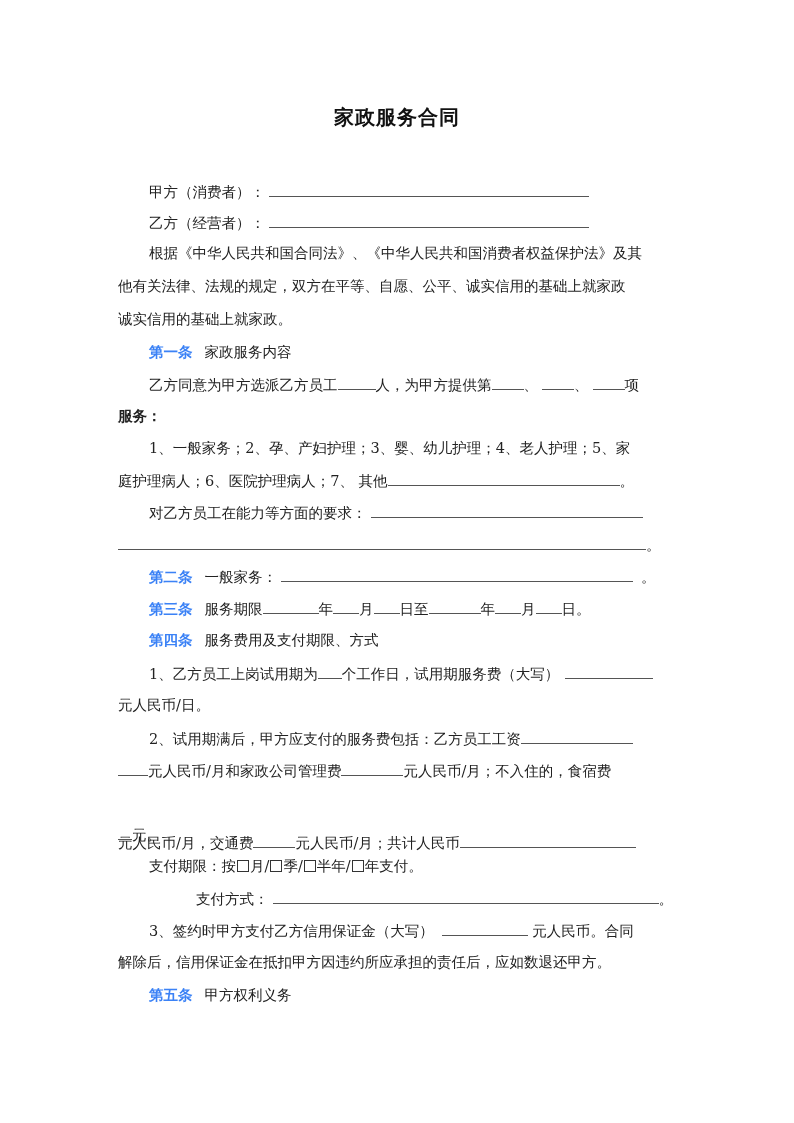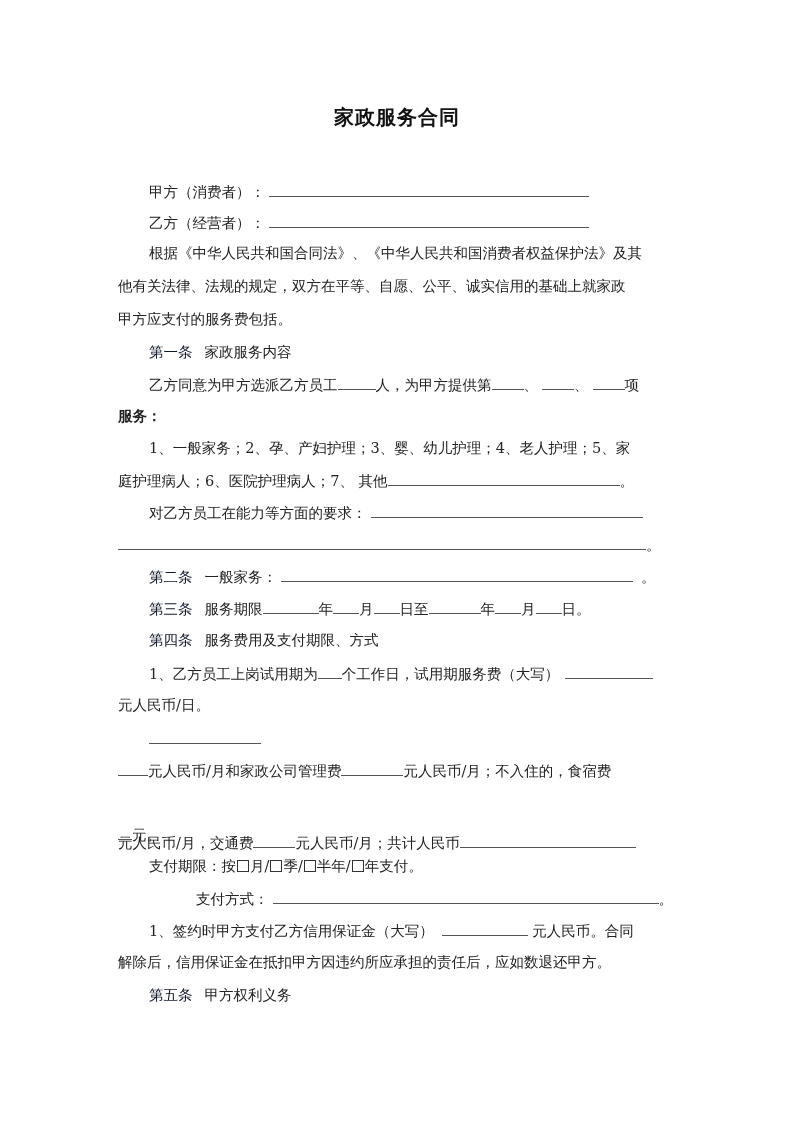--- a/index.html
+++ b/index.html
@@ -41,21 +41,21 @@
       white-space: nowrap;
       color: #222;
     }
     .indent { left: 149px; }
     .blank {
       display: inline-block;
       border-bottom: 1.6px solid #555;
       height: 15px;
       vertical-align: baseline;
     }
-    .bold { font-weight: normal; color: #0f172a; }
+    .bold { font-weight: bold; color: #3b82f6; }
     .sp { display: inline-block; width: 12px; }
     .box {
       display: inline-block;
       width: 10px; height: 10px;
       border: 1px solid #333;
       vertical-align: -1px;
       margin: 0 1px;
     }
   </style>
 </head>
@@ -67,21 +67,21 @@
 
   <div class="line indent" style="top:181px;">
     <span>甲方（消费者）：</span><span class="blank" style="width:320px;margin-left:4px;"></span>
   </div>
   <div class="line indent" style="top:212px;">
     <span>乙方（经营者）：</span><span class="blank" style="width:320px;margin-left:4px;"></span>
   </div>
 
   <div class="line indent" style="top:243px;">根据《中华人民共和国合同法》、《中华人民共和国消费者权益保护法》及其</div>
   <div class="line" style="top:276px;">他有关法律、法规的规定，双方在平等、自愿、公平、诚实信用的基础上就家政</div>
-  <div class="line" style="top:309px;">甲方应支付的服务费包括。</div>
+  <div class="line" style="top:309px;">诚实信用的基础上就家政。</div>
 
   <div class="line indent" style="top:342px;">
     <span class="bold">第一条</span><span class="sp"></span><span>家政服务内容</span>
   </div>
   <div class="line indent" style="top:374px;">
     <span>乙方同意为甲方选派乙方员工</span><span class="blank" style="width:38px;"></span><span>人，为甲方提供第</span><span class="blank" style="width:32px;"></span><span>、</span><span class="blank" style="width:32px;margin-left:4px;"></span><span>、</span><span class="blank" style="width:32px;margin-left:4px;"></span><span>项</span>
   </div>
   <div class="line" style="top:406px;font-weight:bold;">服务：</div>
   <div class="line indent" style="top:438px;">1、一般家务；2、孕、产妇护理；3、婴、幼儿护理；4、老人护理；5、家</div>
   <div class="line" style="top:470px;">
@@ -104,40 +104,40 @@
 
   <div class="line indent" style="top:630px;">
     <span class="bold">第四条</span><span class="sp"></span><span>服务费用及支付期限、方式</span>
   </div>
   <div class="line indent" style="top:663px;">
     <span>1、乙方员工上岗试用期为</span><span class="blank" style="width:24px;"></span><span>个工作日，试用期服务费（大写）</span><span class="blank" style="width:88px;margin-left:6px;"></span>
   </div>
   <div class="line" style="top:695px;">元人民币/日。</div>
 
   <div class="line indent" style="top:728px;">
-    <span class="blank" style="width:112px;"></span>
+    <span>2、试用期满后，甲方应支付的服务费包括：乙方员工工资</span><span class="blank" style="width:112px;"></span>
   </div>
   <div class="line" style="top:760px;">
     <span class="blank" style="width:30px;"></span><span>元人民币/月和家政公司管理费</span><span class="blank" style="width:62px;"></span><span>元人民币/月；不入住的，食宿费</span>
   </div>
   <div class="line" style="top:832px;">
     <span>元人民币/月，交通费</span><span class="blank" style="width:42px;"></span><span>元人民币/月；共计人民币</span><span class="blank" style="width:176px;"></span>
   </div>
   <div class="line" style="top:824px;">
     <span class="blank" style="width:14px;"></span><span>元。</span>
   </div>
 
   <div class="line indent" style="top:856px;">
     <span>支付期限：按</span><span class="box"></span><span>月/</span><span class="box"></span><span>季/</span><span class="box"></span><span>半年/</span><span class="box"></span><span>年支付。</span>
   </div>
   <div class="line indent" style="top:888px;margin-left:47px;">
     <span>支付方式：</span><span class="blank" style="width:386px;margin-left:4px;"></span><span>。</span>
   </div>
   <div class="line indent" style="top:920px;">
-    <span>1、签约时甲方支付乙方信用保证金（大写）</span><span class="blank" style="width:86px;margin-left:8px;"></span><span> 元人民币。合同</span>
+    <span>3、签约时甲方支付乙方信用保证金（大写）</span><span class="blank" style="width:86px;margin-left:8px;"></span><span> 元人民币。合同</span>
   </div>
   <div class="line" style="top:952px;">解除后，信用保证金在抵扣甲方因违约所应承担的责任后，应如数退还甲方。</div>
 
   <div class="line indent" style="top:985px;">
     <span class="bold">第五条</span><span class="sp"></span><span>甲方权利义务</span>
   </div>
 
 </div>
 
 </body></html>

